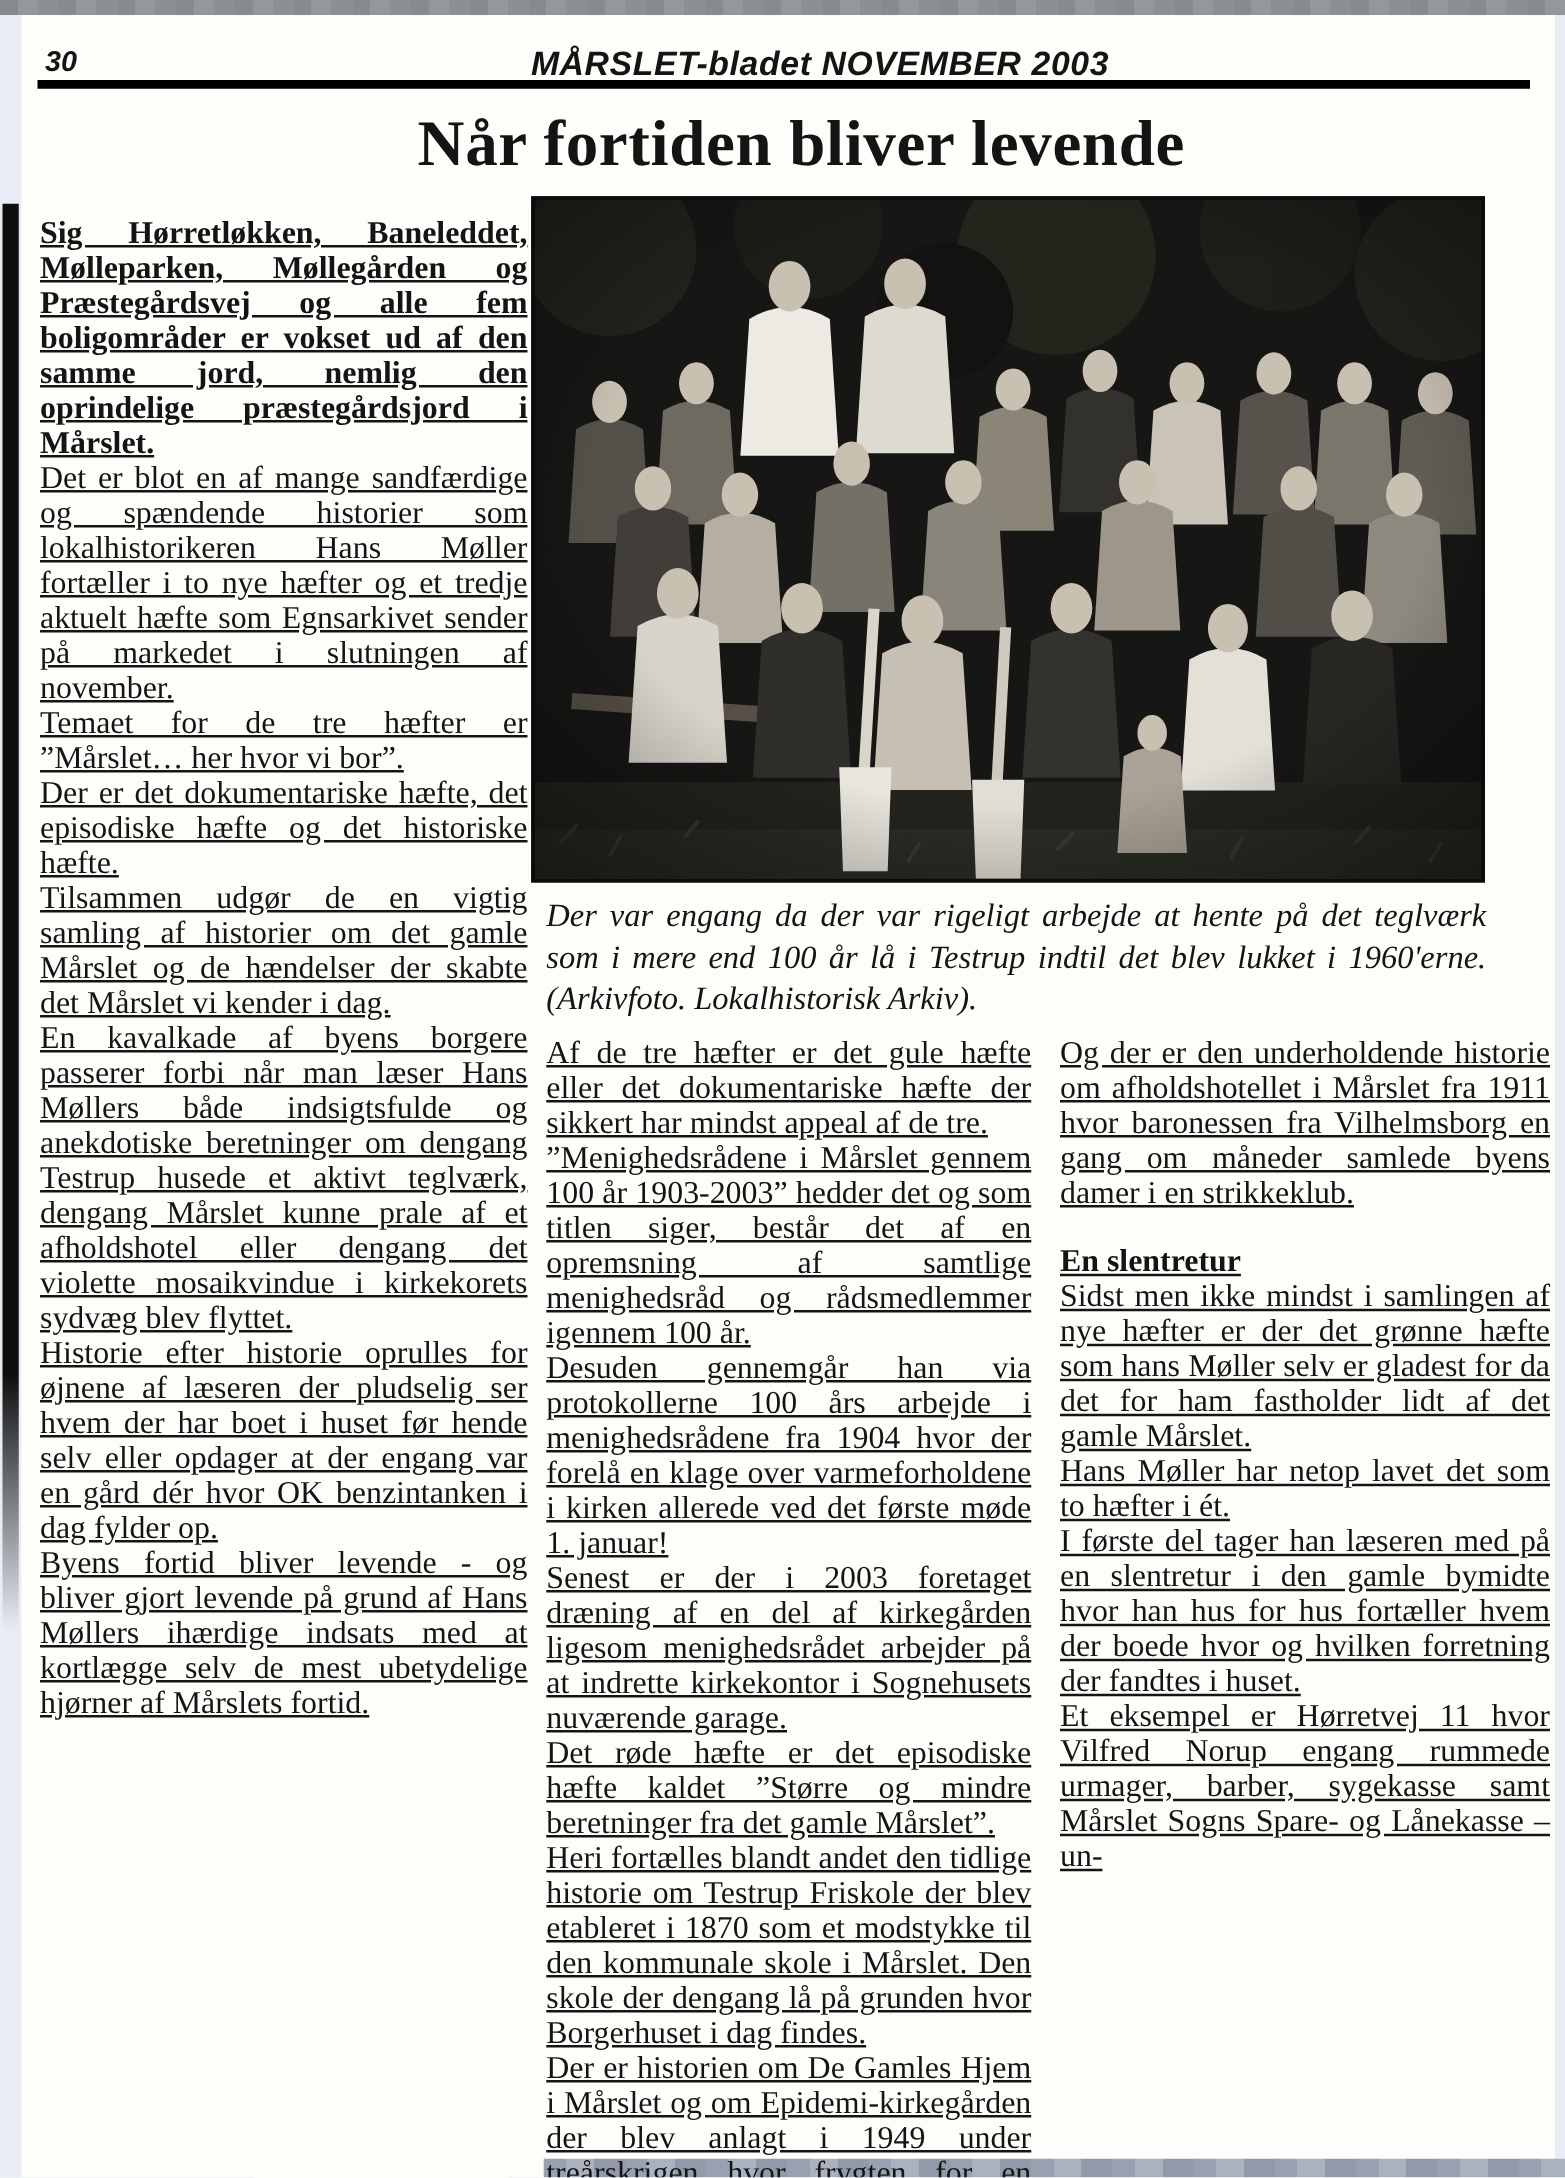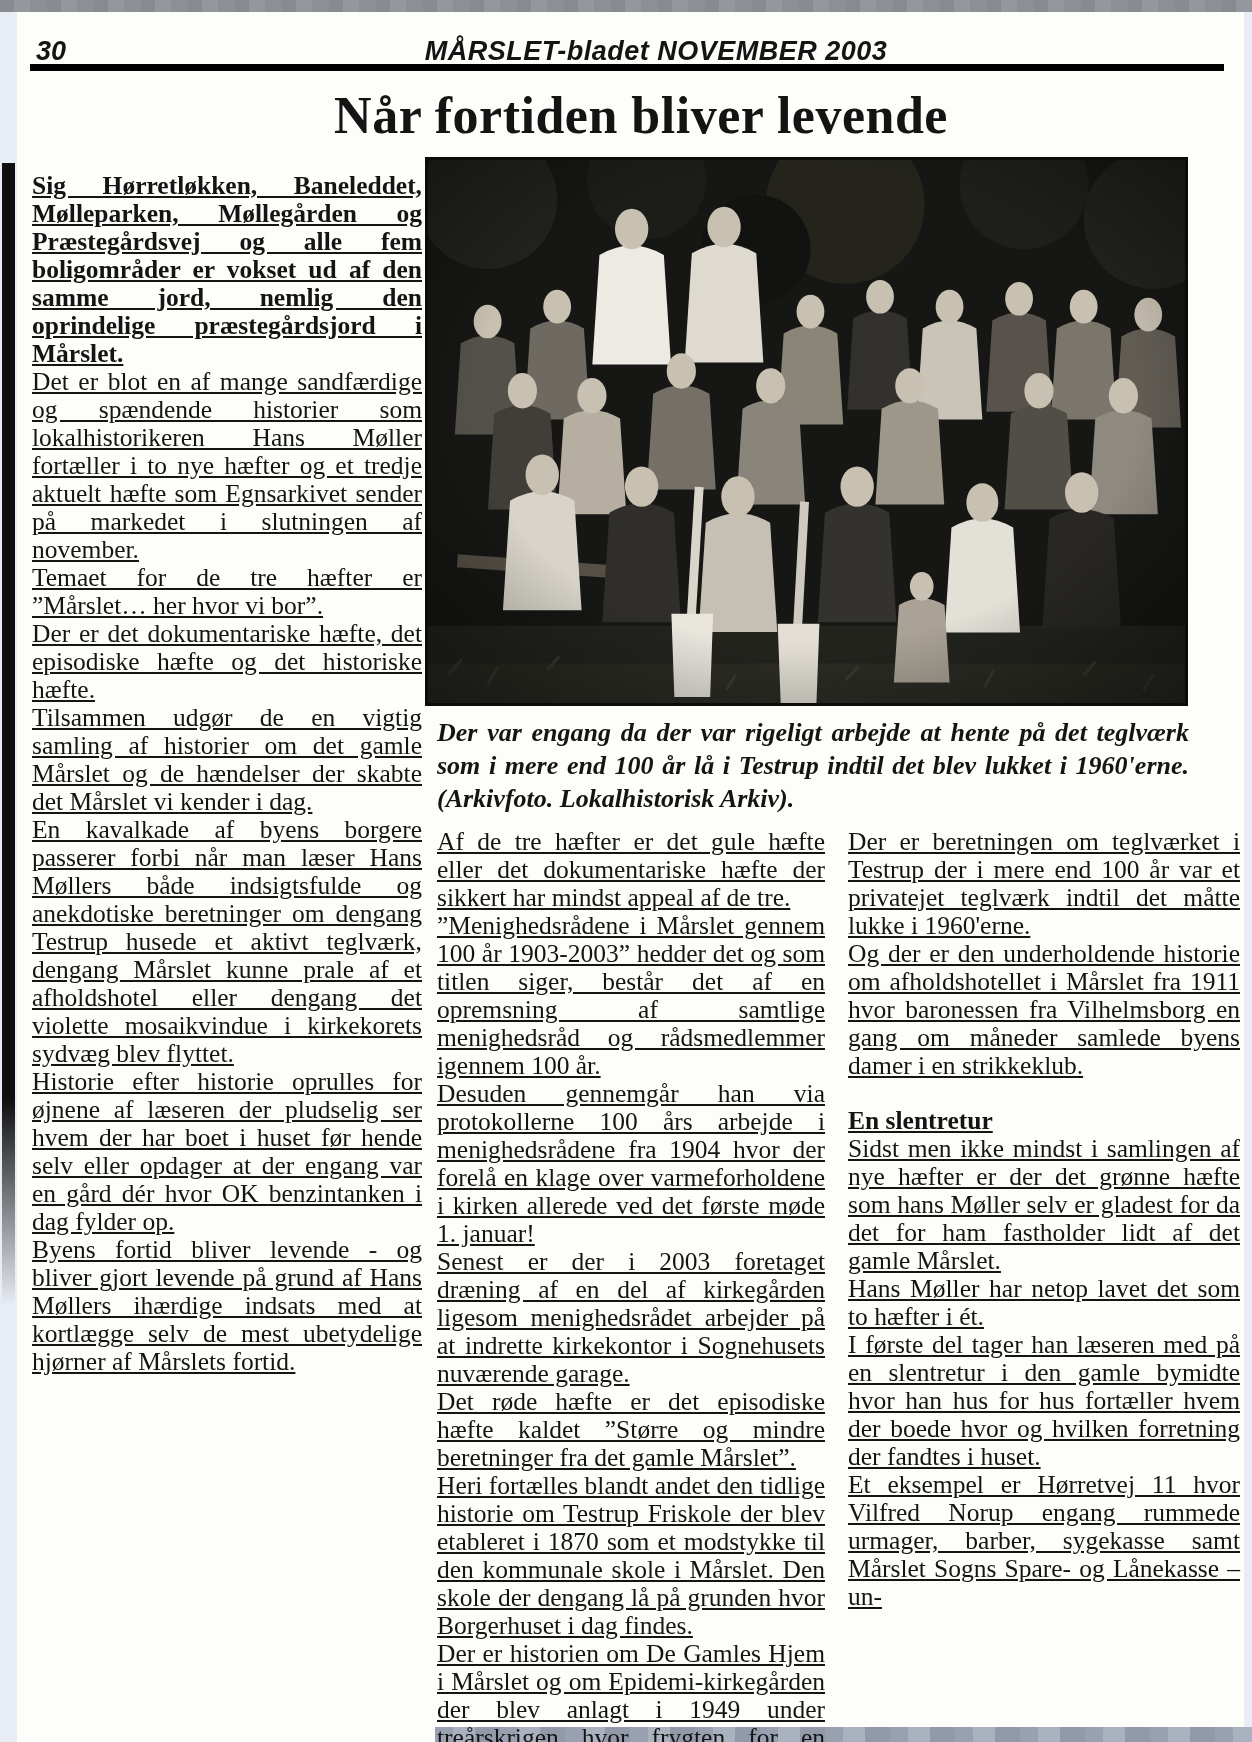--- a/index.html
+++ b/index.html
@@ -13,35 +13,35 @@
     background:repeating-linear-gradient(90deg,#878b90 0 14px,#94989d 14px 30px,#8c9095 30px 47px);}
   .edge-left{position:absolute;left:0;top:12px;width:17px;height:1730px;background:#e8ecf4;}
   .edge-right{position:absolute;right:0;top:12px;width:8px;height:1730px;background:#e8ecf4;}
   .left-bar{position:absolute;left:2px;top:163px;width:13px;height:1142px;
     background:linear-gradient(#0f0f0f 82%,rgba(15,15,15,0));}
   .bottom-bar{position:absolute;left:435px;top:1727px;width:817px;height:15px;
     background:repeating-linear-gradient(90deg,#99a1b0 0 18px,#aab1bf 18px 40px,#929aa9 40px 65px);}
 
   
   .pagenum{position:absolute;left:36px;top:36px;
-    font-family:"Liberation Sans",sans-serif;font-weight:bold;font-style:italic;font-size:27px;}
+    font-family:"Liberation Sans",sans-serif;font-weight:bold;font-style:italic;font-size:23px;}
   .masthead{position:absolute;left:0;top:36px;width:1252px;text-align:center;
     font-family:"Liberation Sans",sans-serif;font-weight:bold;font-style:italic;font-size:27px;
     letter-spacing:.5px;transform:translateX(30px);}
   .rule{position:absolute;left:30px;top:64px;width:1194px;height:7px;background:#000;}
 
   .headline{position:absolute;left:0;top:86px;width:1252px;text-align:center;
     font-weight:bold;font-size:52px;letter-spacing:.5px;transform:translateX(15px);}
 
   
   .photo{position:absolute;left:425px;top:157px;width:763px;height:549px;
     border:3px solid #0b0b0b;box-sizing:border-box;background:#161614;}
   .photo svg{display:block;width:100%;height:100%;}
   .caption{position:absolute;left:437px;top:716px;width:752px;
-    font-style:italic;font-size:26px;line-height:33px;text-align:justify;font-weight:bold;}
+    font-style:italic;font-size:26px;line-height:33px;text-align:justify;}
 
   
   .col{position:absolute;font-size:25.5px;line-height:28px;text-align:justify;}
   .col p{margin:0;text-decoration:underline;}
   .col-left{left:32px;top:172px;width:390px;}
   .col-mid{left:437px;top:828px;width:388px;}
   .col-right{left:848px;top:828px;width:392px;}
   .lead{font-weight:bold;}
   .subhead{font-weight:bold;margin-top:27px !important;}
 </style>
@@ -153,21 +153,20 @@
     <p>Af de tre hæfter er det gule hæfte eller det dokumentariske hæfte der sikkert har mindst appeal af de tre.</p>
     <p>”Menighedsrådene i Mårslet gennem 100 år 1903-2003” hedder det og som titlen siger, består det af en opremsning af samtlige menighedsråd og rådsmedlemmer igennem 100 år.</p>
     <p>Desuden gennemgår han via protokollerne 100 års arbejde i menighedsrådene fra 1904 hvor der forelå en klage over varmeforholdene i kirken allerede ved det første møde 1. januar!</p>
     <p>Senest er der i 2003 foretaget dræning af en del af kirkegården ligesom menighedsrådet arbejder på at indrette kirkekontor i Sognehusets nuværende garage.</p>
     <p>Det røde hæfte er det episodiske hæfte kaldet ”Større og mindre beretninger fra det gamle Mårslet”.</p>
     <p>Heri fortælles blandt andet den tidlige historie om Testrup Friskole der blev etableret i 1870 som et modstykke til den kommunale skole i Mårslet. Den skole der dengang lå på grunden hvor Borgerhuset i dag findes.</p>
     <p>Der er historien om De Gamles Hjem i Mårslet og om Epidemi-kirkegården der blev anlagt i 1949 under treårskrigen hvor frygten for en koleraepidemi var stor.</p>
   </div>
 
   <div class="col col-right">
-    <p>Der er beretningen om teglværket i Testrup der i mere end 100 år var et privatejet teglværk indtil det måtte lukke i 1960'erne.</p>
     <p>Og der er den underholdende historie om afholdshotellet i Mårslet fra 1911 hvor baronessen fra Vilhelmsborg en gang om måneder samlede byens damer i en strikkeklub.</p>
     <p class="subhead">En slentretur</p>
     <p>Sidst men ikke mindst i samlingen af nye hæfter er der det grønne hæfte som hans Møller selv er gladest for da det for ham fastholder lidt af det gamle Mårslet.</p>
     <p>Hans Møller har netop lavet det som to hæfter i ét.</p>
     <p>I første del tager han læseren med på en slentretur i den gamle bymidte hvor han hus for hus fortæller hvem der boede hvor og hvilken forretning der fandtes i huset.</p>
     <p>Et eksempel er Hørretvej 11 hvor Vilfred Norup engang rummede urmager, barber, sygekasse samt Mårslet Sogns Spare- og Lånekasse – un-</p>
   </div>
 
 </div>
 

